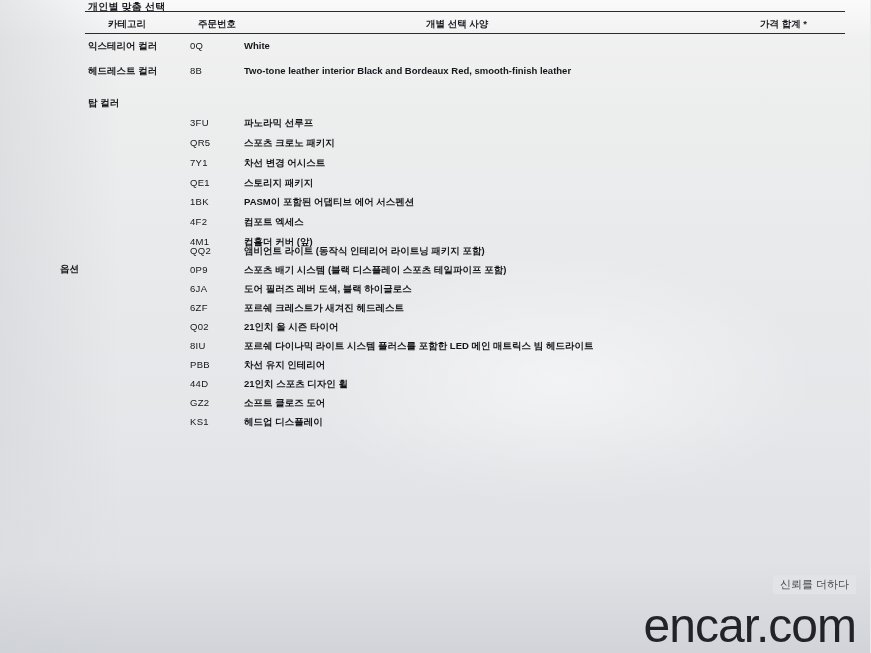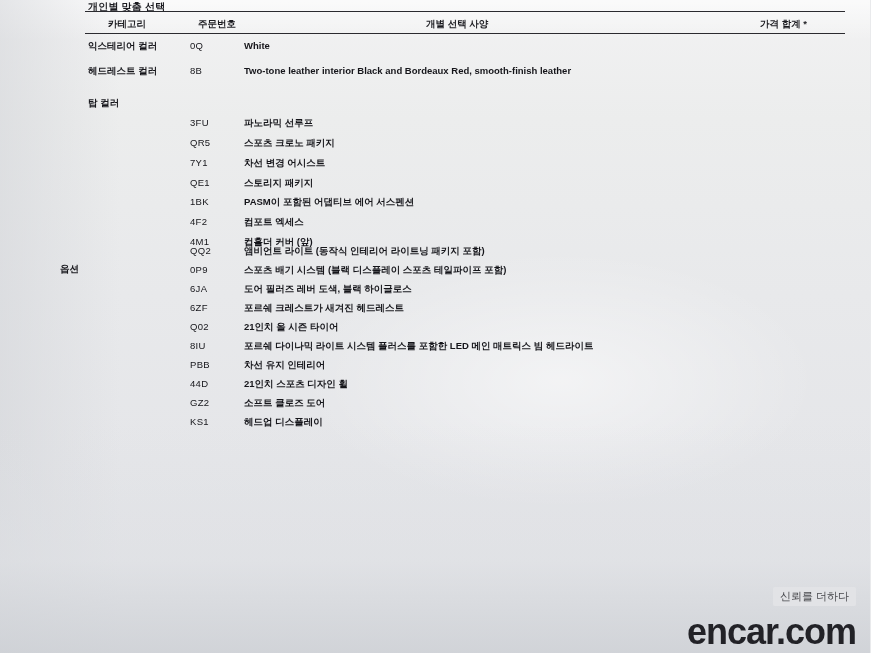--- a/index.html
+++ b/index.html
@@ -131,22 +131,22 @@
     display: inline-block;
     background: #e3e4e7;
     color: #3a3a3f;
     font-size: 11px;
     padding: 2px 7px;
     border-radius: 2px;
     margin-bottom: 9px;
     opacity: 0.92;
   }
   .wm-brand {
-    font-size: 36px;
-    font-weight: bold;
+    font-size: 48px;
+    font-weight: normal;
     color: #15151a;
     letter-spacing: -1px;
     line-height: 0.95;
     opacity: 0.93;
   }
 </style>
 </head>
 <body>
 
 <div class="page">

